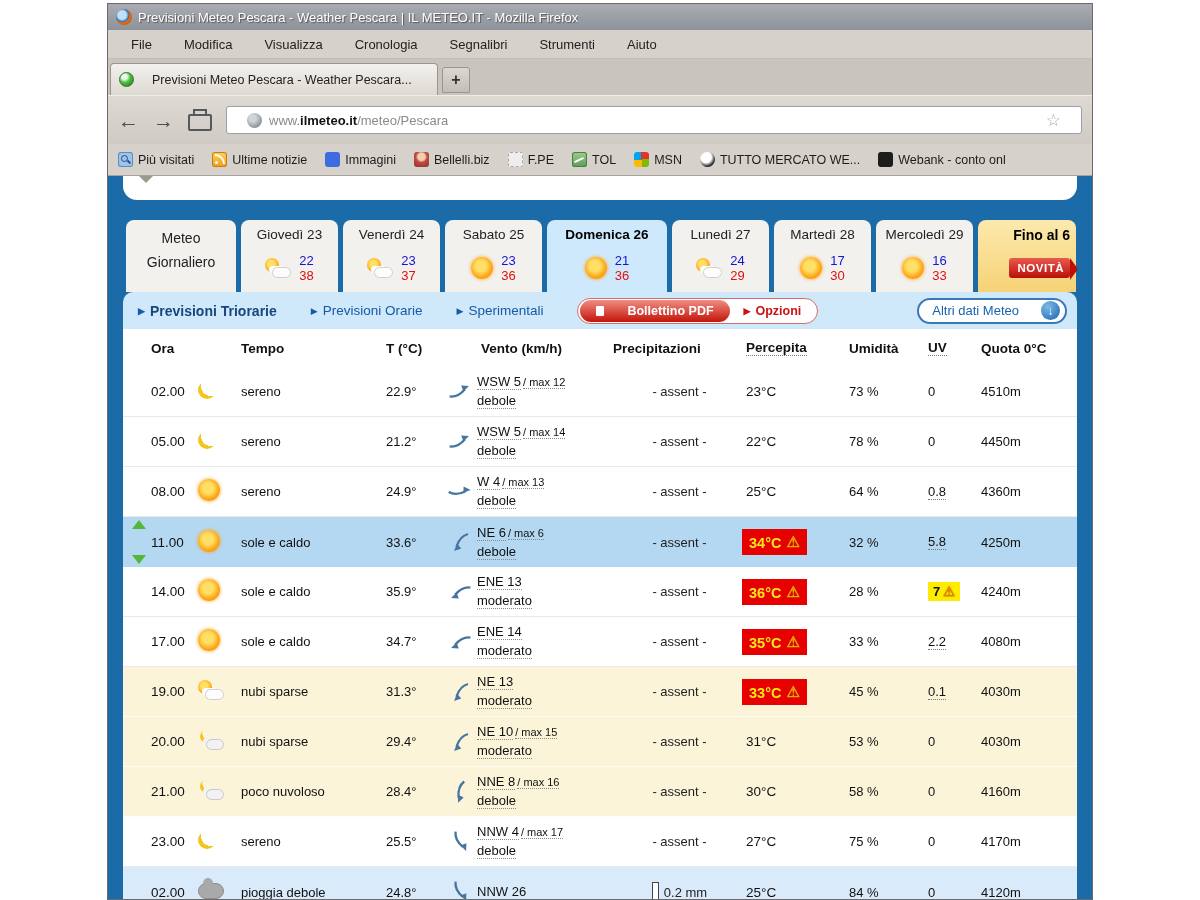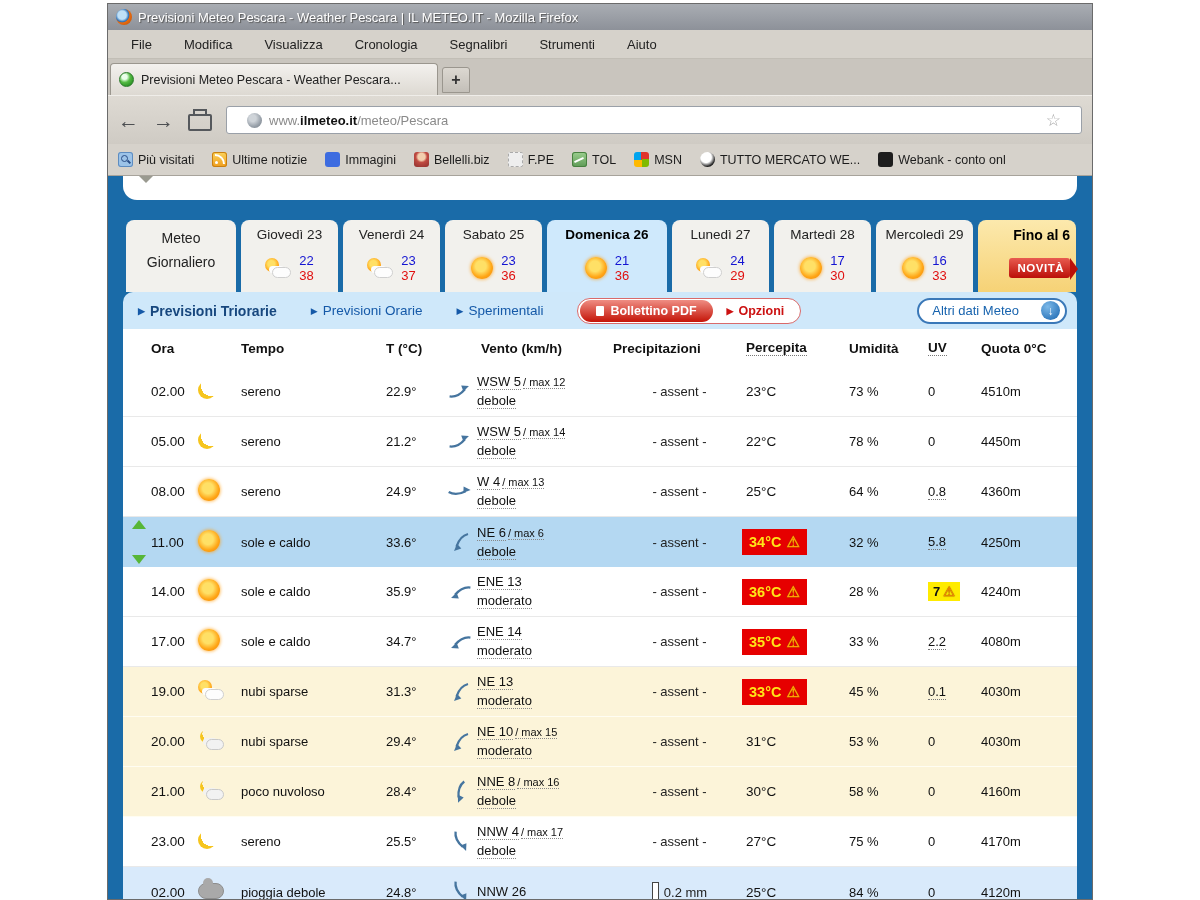--- a/index.html
+++ b/index.html
@@ -10,21 +10,21 @@
   .titlebar{height:26px;background:linear-gradient(#a9adb3,#8d9199);display:flex;align-items:center;padding:0 8px;gap:6px}
   .ff-icon{width:16px;height:16px;border-radius:50%;flex:0 0 16px;
     background:radial-gradient(circle at 38% 38%,#bfe0f7 0 30%,#2d6fb5 48%,#e86b10 55%,#b34a05 100%)}
   .titlebar .ttext{color:#fff;font-weight:normal;font-size:13px;text-shadow:1px 1px 1px #555;white-space:nowrap;overflow:hidden}
   
   .menubar{height:28px;background:#d6d2cb;display:flex;align-items:center;padding:0 23px;gap:32px;border-bottom:1px solid #c2beb6}
   .menu-item{font-size:13px;color:#222;cursor:default}
   
   .tabstrip{height:36px;background:#c9c5be;display:flex;align-items:flex-end}
   .btab{width:328px;height:32px;background:linear-gradient(#f3f1ee,#ddd9d2);border:1px solid #9a968e;border-bottom:none;
-    border-radius:4px 4px 0 0;margin-left:2px;display:flex;align-items:center;gap:7px;padding:0 8px;box-sizing:border-box}
+    border-radius:4px 4px 0 0;margin-left:2px;display:flex;align-items:center;gap:18px;padding:0 8px;box-sizing:border-box}
   .site-icon{width:13px;height:13px;border-radius:50%;background:radial-gradient(circle at 35% 30%,#eaffea 0 20%,#55bb44 45%,#117711);border:1px solid #2a7a2a}
   .btab .tabtext{font-size:12.5px;color:#222;white-space:nowrap;overflow:hidden}
   .newtab{width:26px;height:24px;margin-left:4px;background:linear-gradient(#dcd8d1,#c3bfb8);border:1px solid #9a968e;border-radius:3px 3px 0 0;
     font-size:16px;font-weight:bold;color:#333;display:flex;align-items:center;justify-content:center;margin-bottom:2px}
   
   .navbar{height:48px;background:linear-gradient(#dedad3,#cfcbc4);display:flex;align-items:center;padding:0 10px;gap:14px;border-top:1px solid #efede9}
   .navbtn{font-size:21px;font-weight:bold;color:#4d4f52;line-height:1}
   .print-icon{width:20px;height:13px;border:2px solid #55585c;border-radius:2px;position:relative;margin-top:4px}
   .print-icon:before{content:"";position:absolute;left:3px;top:-7px;width:10px;height:4px;border:2px solid #55585c;border-bottom:none}
   .urlbar{flex:1;height:26px;background:#fff;border:1px solid #9aa0a8;border-radius:3px;display:flex;align-items:center;padding:0 20px;gap:7px}
@@ -71,21 +71,21 @@
   .dtab-promo .promo-label{font-size:14px;font-weight:bold;color:#000;line-height:22px}
   .novita{display:inline-block;margin-top:12px;background:linear-gradient(#e85a4f,#bb0f08);color:#fff;font-weight:bold;font-size:11.5px;
     letter-spacing:.5px;padding:4px 6px 4px 9px;border-radius:3px;position:relative}
   .novita:after{content:"";position:absolute;right:-8px;top:0;border-top:11px solid transparent;border-bottom:11px solid transparent;border-left:8px solid #bb0f08}
   
   .subnav{margin:0 15px;height:37px;background:#cfe8fa;border-radius:10px 10px 0 0;display:flex;align-items:center;padding-left:15px;box-sizing:border-box}
   .snlink{font-size:13.5px;color:#1559a8;margin-right:34px;display:flex;align-items:center;gap:5px;white-space:nowrap}
   .snlink .tri{font-size:9px;color:#1559a8}
   .snlink.main{font-weight:bold;font-size:14px;color:#17477e}
   .pdfgroup{display:flex;align-items:center;background:#fff;border:1px solid #d96a6a;border-radius:15px;height:26px;padding:1px 2px;box-sizing:border-box}
-  .pdfbtn{display:flex;align-items:center;gap:6px;background:linear-gradient(#ef8d83,#c41408);border-radius:12px;height:22px;padding:0 16px;color:#fff;font-size:12.5px;font-weight:bold}
+  .pdfbtn{display:flex;align-items:center;gap:23px;background:linear-gradient(#ef8d83,#c41408);border-radius:12px;height:22px;padding:0 16px;color:#fff;font-size:12.5px;font-weight:bold}
   .pdf-page{width:8px;height:10px;background:#fff;border-radius:1px}
   .opz{display:flex;align-items:center;gap:5px;color:#cc1111;font-size:12.5px;font-weight:bold;padding:0 14px}
   .opz .tri{font-size:9px;color:#cc1111}
   .altri{margin-left:auto;margin-right:10px;display:flex;align-items:center;background:#fff;border:2px solid #3a78b8;border-radius:16px;height:26px;
     padding:0 5px 0 13px;color:#1763ae;font-size:13px;box-sizing:border-box;gap:22px}
   .dl-circle{width:19px;height:19px;border-radius:50%;background:radial-gradient(circle at 35% 30%,#7db9e8,#1763ae);color:#fff;font-size:12px;
     display:flex;align-items:center;justify-content:center;font-weight:bold}
   
   .datatable{margin:0 15px;background:#fff;flex:1}
   .thead{display:grid;grid-template-columns:90px 145px 57px 170px 133px 103px 79px 53px 1fr;align-items:center;height:38px;padding-left:28px;
@@ -128,21 +128,21 @@
   .windtext{line-height:15px}
   .wmain{border-bottom:1px dotted #888}
   .wmax{font-size:11px;border-bottom:1px dotted #888;margin-left:2px}
   .wstr{border-bottom:1px dotted #888;display:inline-block;margin-top:3px}
   .wstr:empty{display:none}
   
   .c-prec{text-align:center;color:#222;display:flex;align-items:center;justify-content:center;gap:5px}
   .gauge{display:none;width:7px;height:20px;border:1.5px solid #444;background:#fff;box-sizing:border-box}
   .has-gauge .gauge{display:inline-block}
   
-  .pbox{display:inline-flex;align-items:center;gap:5px;font-size:13.5px}
+  .pbox{display:inline-flex;align-items:flex-end;gap:5px;font-size:13.5px}
   .pwarn{display:none}
   .alert .pbox{background:#e60000;color:#ffe617;font-weight:bold;font-size:14.5px;padding:4px 7px;margin-left:-4px}
   .alert .pwarn{display:inline;color:#ffa200;font-size:15px;text-shadow:0 0 1px #7a3c00}
   
   .uvbox{display:inline-flex;align-items:center;gap:3px}
   .uvwarn{display:none}
   .uv-dotted .uv-val{border-bottom:1px dotted #777}
   .uv-warn .uvbox{background:#ffeb00;padding:2px 5px;font-weight:bold}
   .uv-warn .uvwarn{display:inline;color:#f08a00;font-size:13px;text-shadow:0 0 1px #7a4a00}
 </style>

